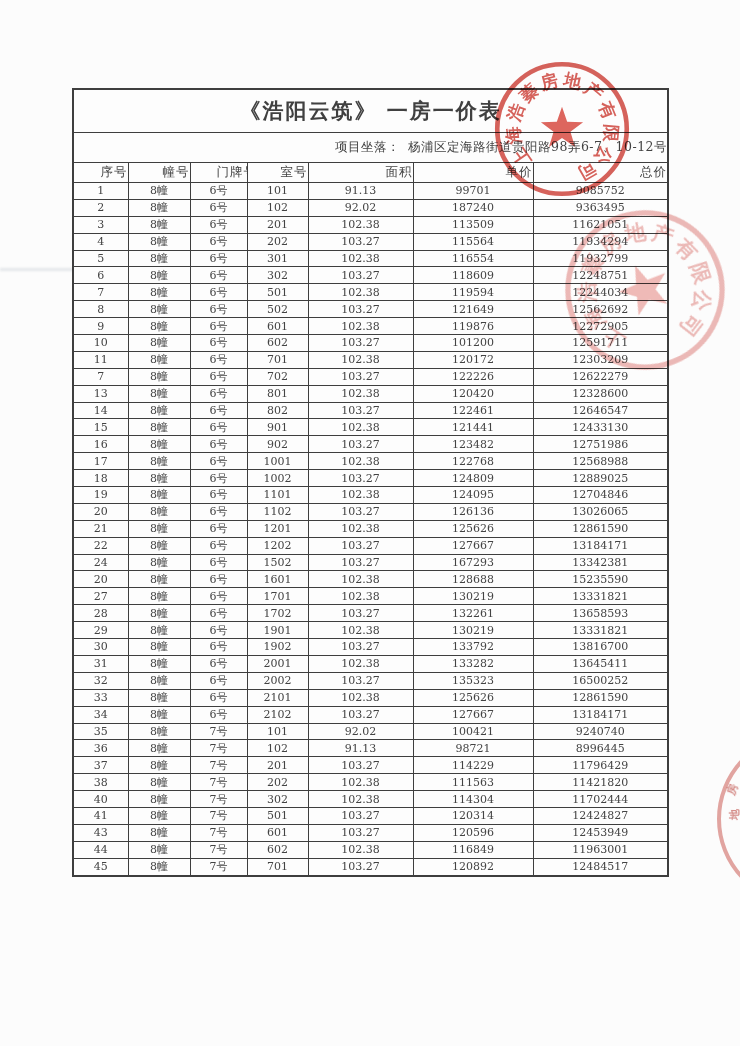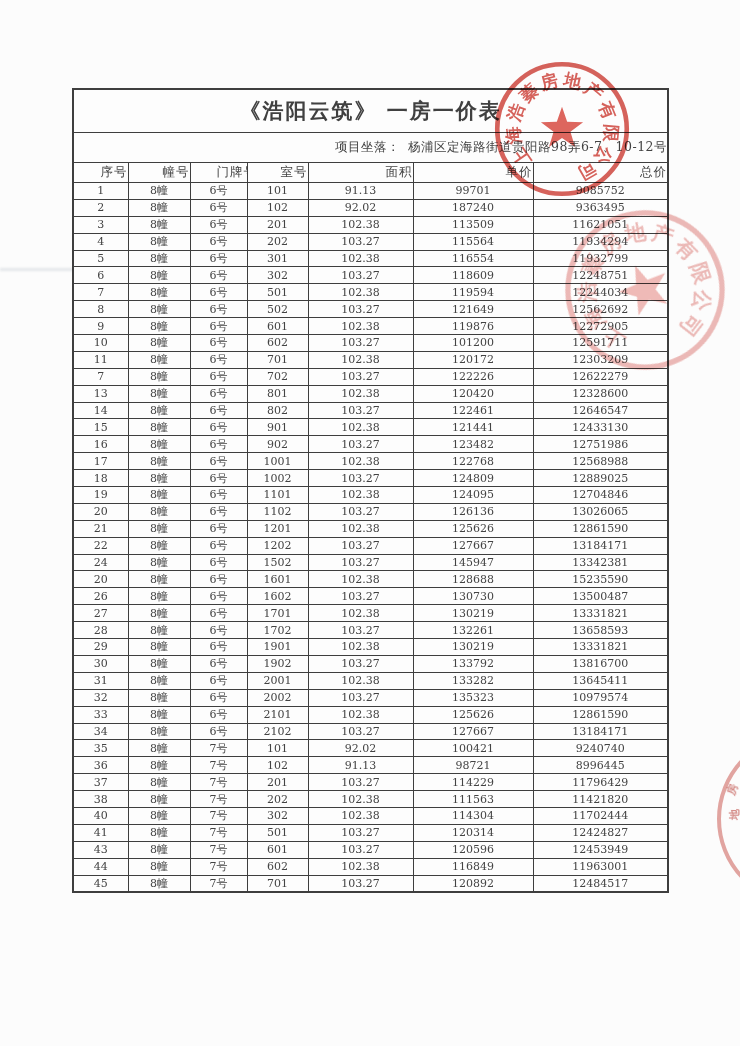--- a/index.html
+++ b/index.html
@@ -302,42 +302,33 @@
         <td>103.27</td>
         <td>127667</td>
         <td>13184171</td>
       </tr>
       <tr>
         <td>24</td>
         <td>8幢</td>
         <td>6号</td>
         <td>1502</td>
         <td>103.27</td>
-        <td>145947</td>
+        <td>167293</td>
         <td>13342381</td>
       </tr>
       <tr>
         <td>20</td>
         <td>8幢</td>
         <td>6号</td>
         <td>1601</td>
         <td>102.38</td>
         <td>128688</td>
         <td>15235590</td>
       </tr>
       <tr>
-        <td>26</td>
-        <td>8幢</td>
-        <td>6号</td>
-        <td>1602</td>
-        <td>103.27</td>
-        <td>130730</td>
-        <td>13500487</td>
-      </tr>
-      <tr>
         <td>27</td>
         <td>8幢</td>
         <td>6号</td>
         <td>1701</td>
         <td>102.38</td>
         <td>130219</td>
         <td>13331821</td>
       </tr>
       <tr>
         <td>28</td>
@@ -375,21 +366,21 @@
         <td>133282</td>
         <td>13645411</td>
       </tr>
       <tr>
         <td>32</td>
         <td>8幢</td>
         <td>6号</td>
         <td>2002</td>
         <td>103.27</td>
         <td>135323</td>
-        <td>10979574</td>
+        <td>16500252</td>
       </tr>
       <tr>
         <td>33</td>
         <td>8幢</td>
         <td>6号</td>
         <td>2101</td>
         <td>102.38</td>
         <td>125626</td>
         <td>12861590</td>
       </tr>

